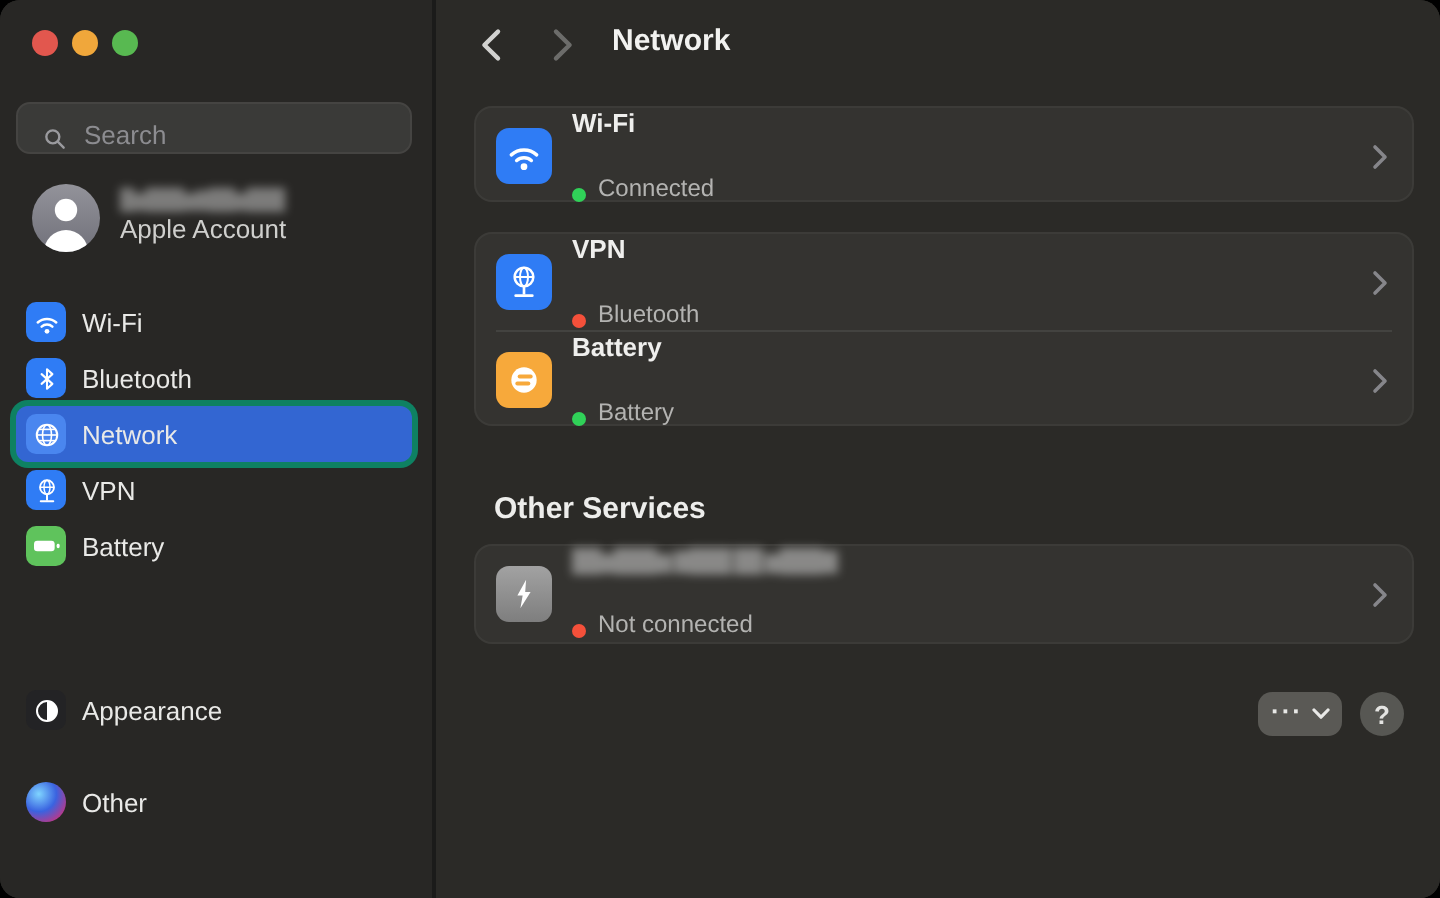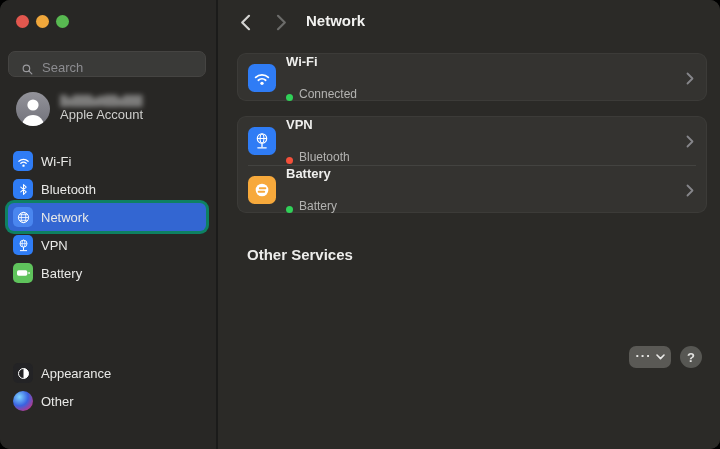--- a/index.html
+++ b/index.html
@@ -138,21 +138,21 @@
         <svg width="16" height="16" viewBox="0 0 24 24">
             <rect x="3" y="8" width="15.5" height="8" rx="2.5" fill="#fff"></rect>
             <rect x="20" y="10.4" width="2.2" height="3.2" rx="1.1" fill="#fff"></rect>
           </svg>
       </span>
       <span class="slabel">Battery</span>
     </div>
 
 
 
-    <div class="srow" style="top:359px">
+    <div class="srow" style="top:341px">
       <span class="tile tile-dark">
         <svg width="15" height="15" viewBox="0 0 24 24">
             <circle cx="12" cy="12" r="8" stroke="#fff" stroke-width="1.6" fill="none"></circle>
             <path d="M12 4 a8 8 0 0 1 0 16 z" fill="#fff"></path>
           </svg>
       </span>
       <span class="slabel">Appearance</span>
     </div>
 
     <div class="srow" style="top:387px">
@@ -243,20 +243,41 @@
         <span class="row-chev">
           <svg width="8" height="13" viewBox="0 0 8 13">
               <polyline points="1.5,1.5 6.5,6.5 1.5,11.5" stroke="#86868a" stroke-width="1.8" fill="none" stroke-linecap="round" stroke-linejoin="round"></polyline>
             </svg>
         </span>
       </div>
     </div>
 
     <span class="section-label">Other Services</span>
 
+    <div class="card" style="top:272px;height:50px">
+      <div class="svc-row" style="height:48px">
+        <span class="svc-tile" style="background:linear-gradient(#a2a2a2,#7e7e7e)">
+          <svg width="18" height="18" viewBox="0 0 24 24">
+              <path d="M13.4 2.5 L7.6 13 h3.5 L9.6 21.5 L16.4 10.6 h-3.6 z" fill="#fff"></path>
+            </svg>
+        </span>
+        <span class="svc-text">
+          <span class="svc-name blurred">██▆███▆ ▇███ ██ ▆███▇</span>
+          <span class="status">
+            <span class="dot" style="background: rgb(244, 80, 58);"></span>
+            <span class="status-text">Not connected</span>
+          </span>
+        </span>
+        <span class="row-chev">
+          <svg width="8" height="13" viewBox="0 0 8 13">
+              <polyline points="1.5,1.5 6.5,6.5 1.5,11.5" stroke="#86868a" stroke-width="1.8" fill="none" stroke-linecap="round" stroke-linejoin="round"></polyline>
+            </svg>
+        </span>
+      </div>
+    </div>
 
     <div class="more-btn">
       <span class="more-dots">···</span>
       <span style="display:flex;">
         <svg width="9" height="6" viewBox="0 0 9 6">
             <polyline points="1,1 4.5,4.6 8,1" stroke="#e9e9e7" stroke-width="1.6" fill="none" stroke-linecap="round" stroke-linejoin="round"></polyline>
           </svg>
       </span>
     </div>
     <div class="help-btn">

